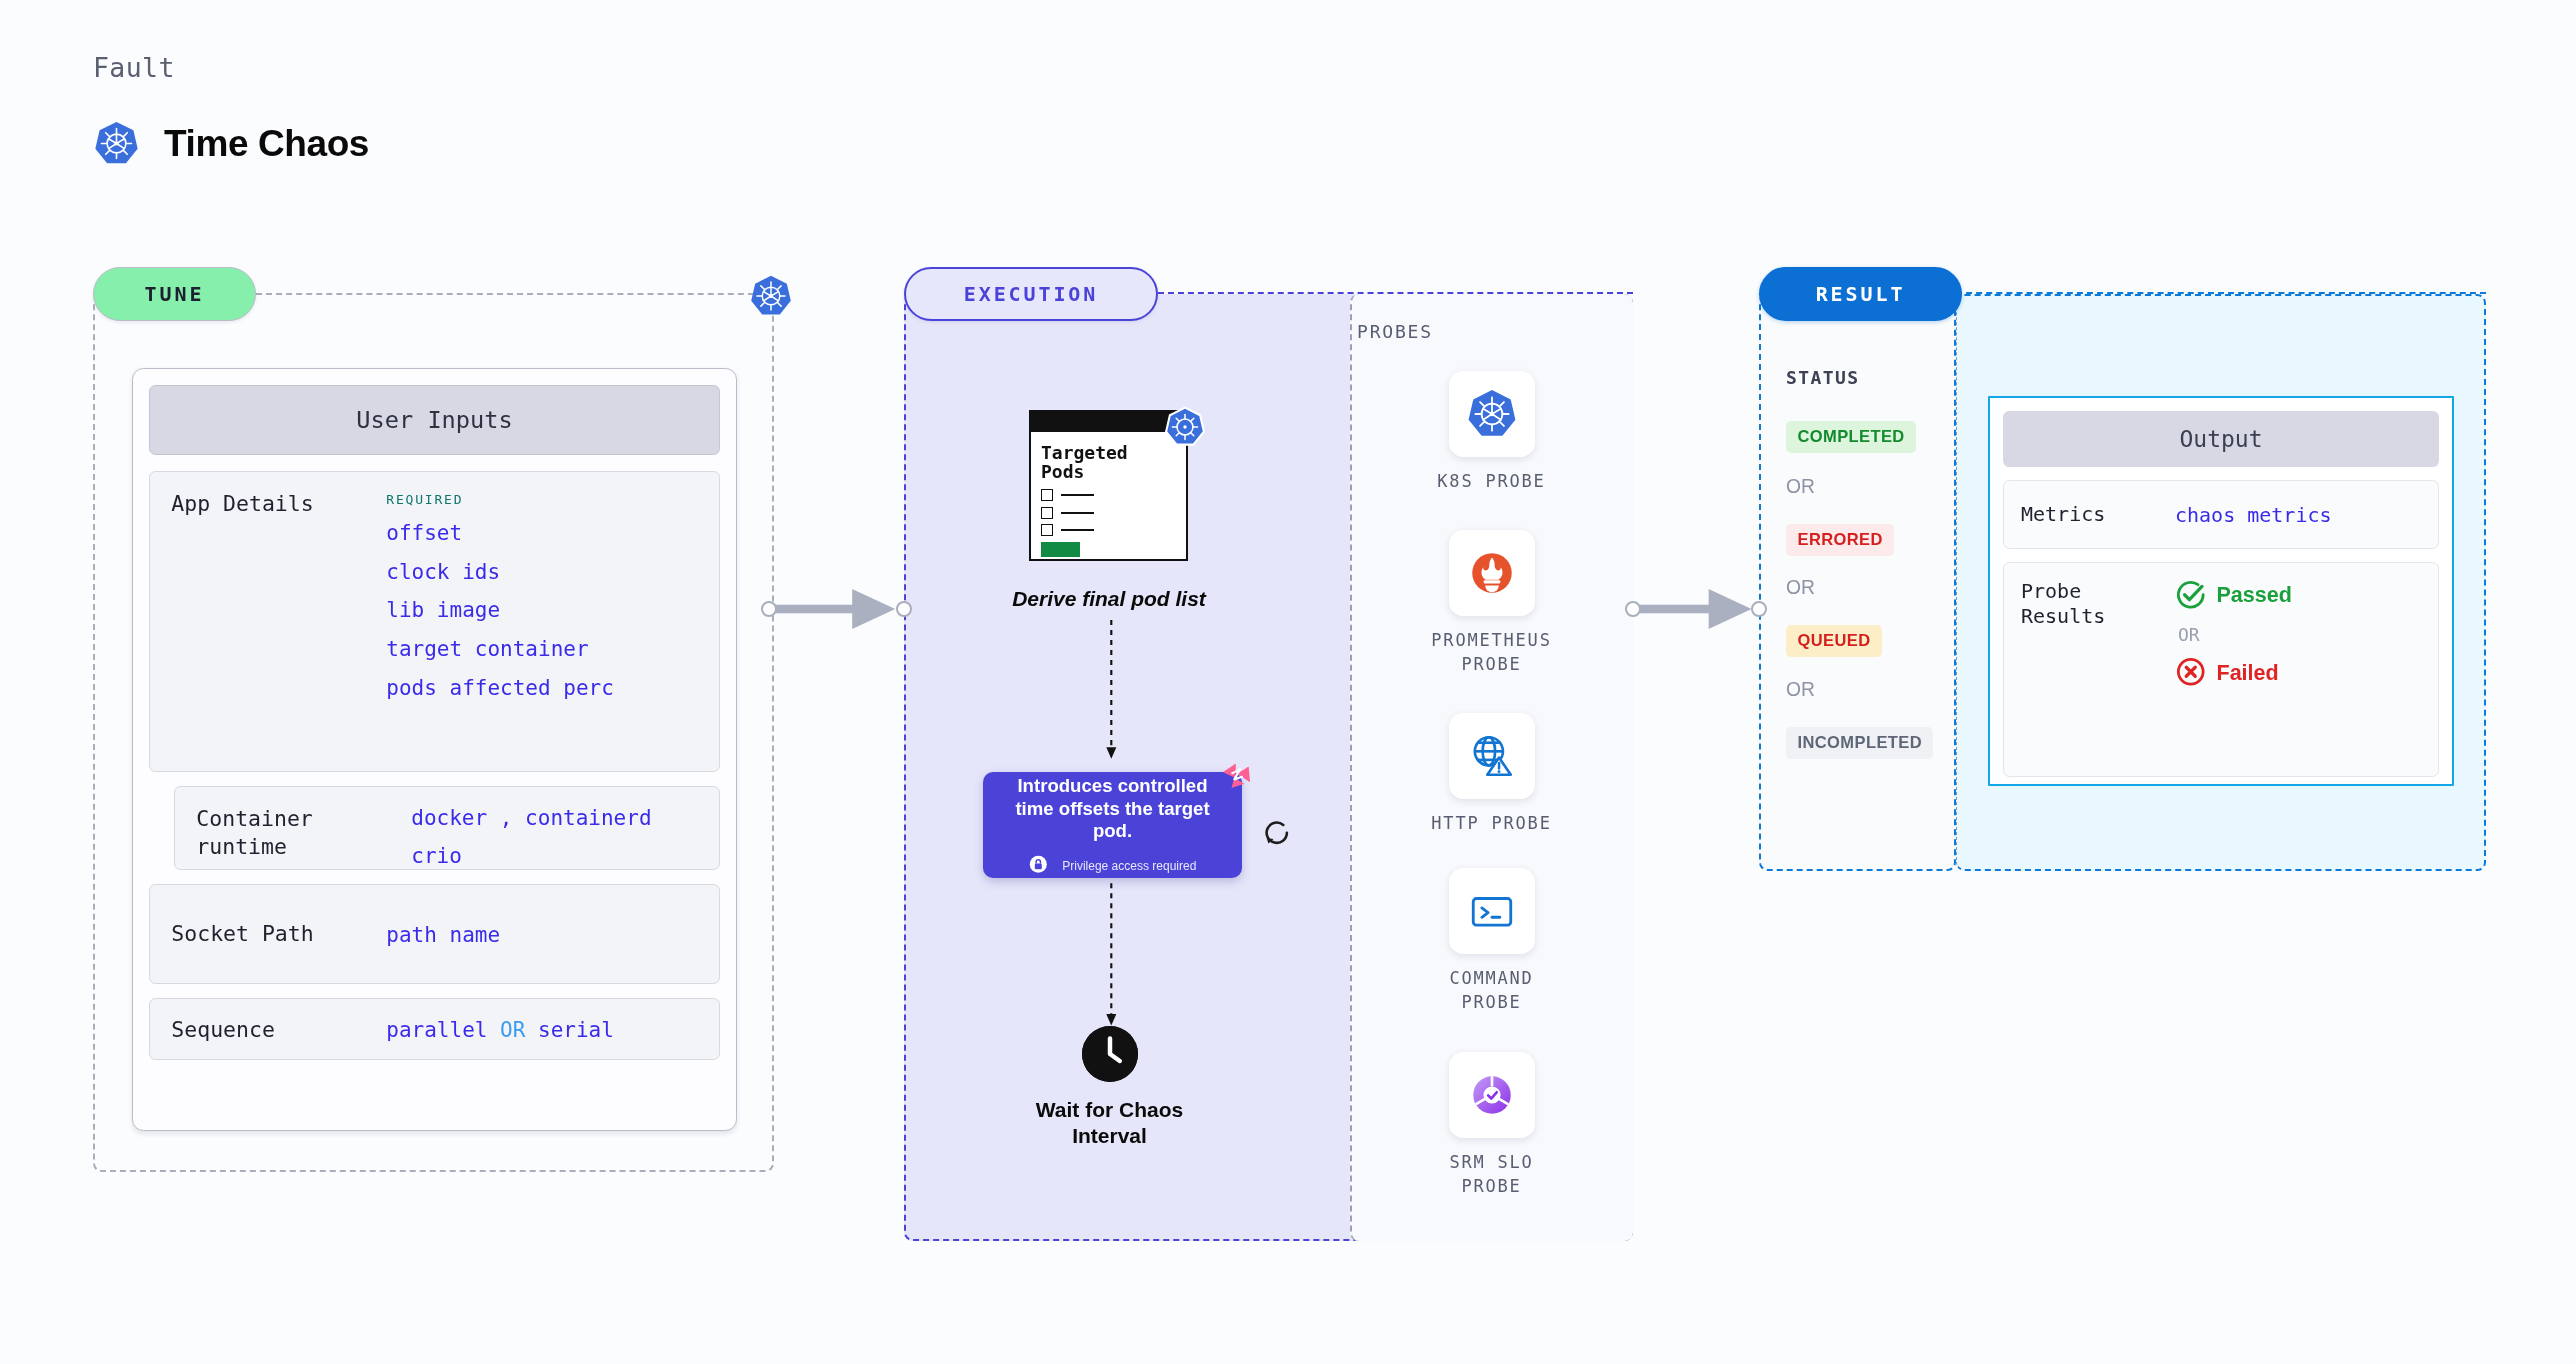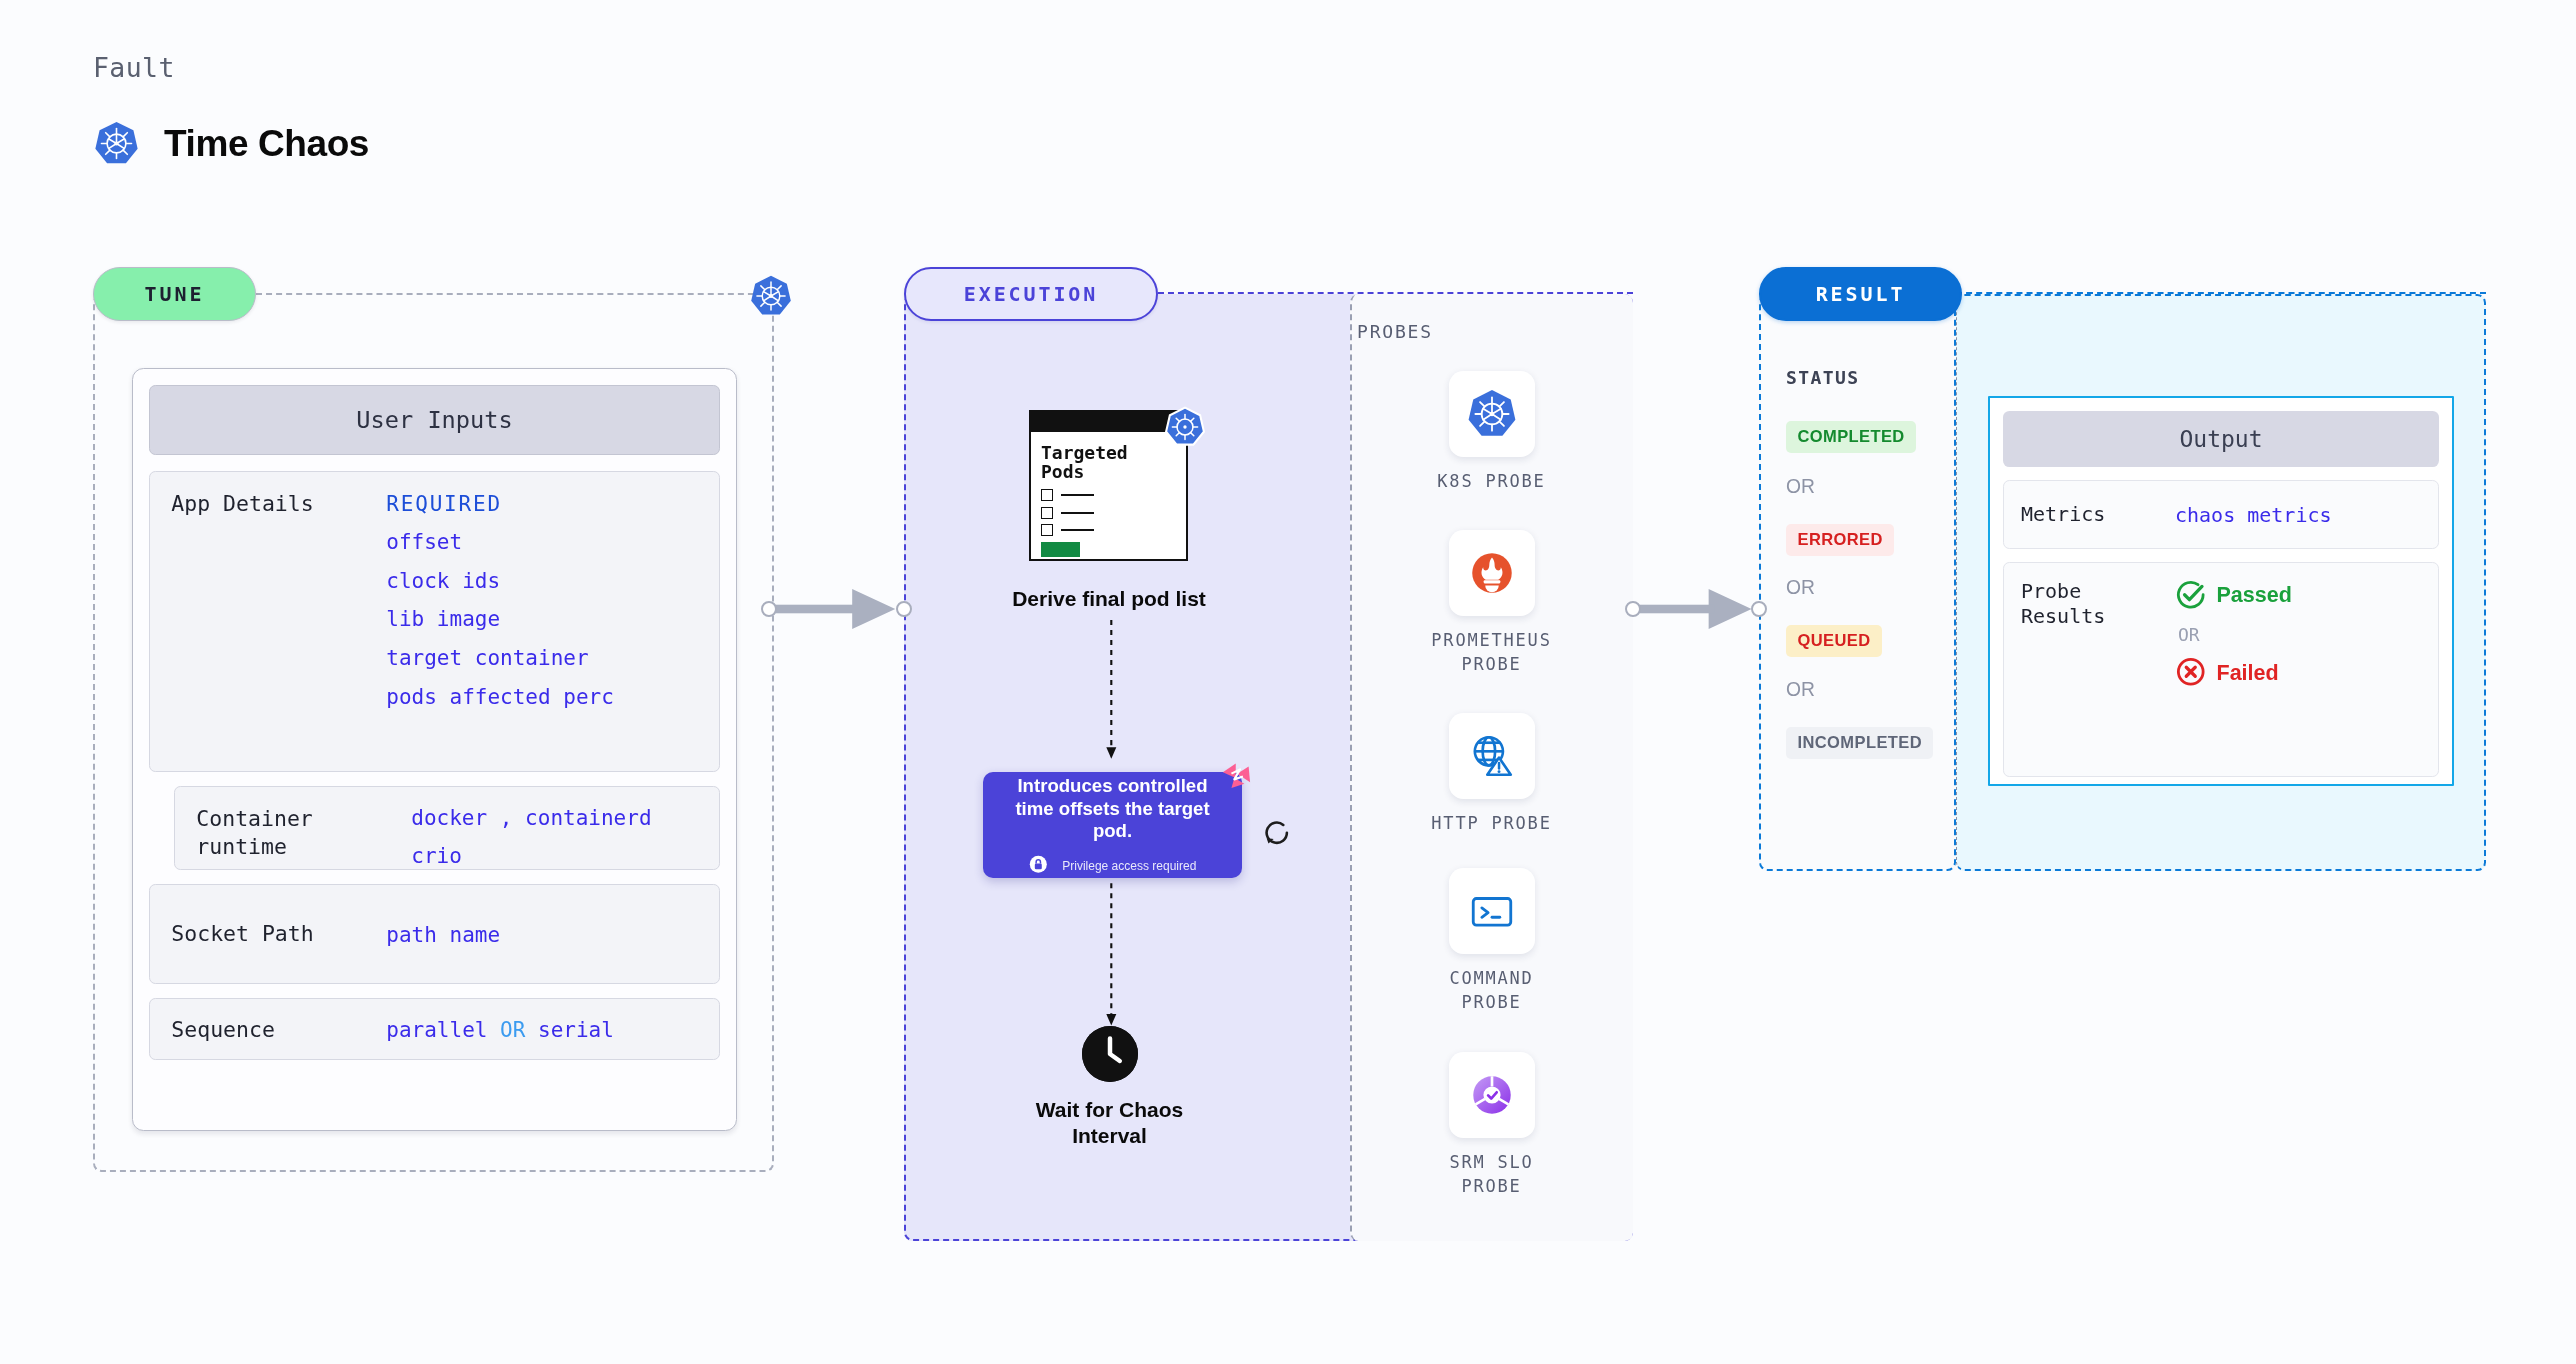--- a/index.html
+++ b/index.html
@@ -122,21 +122,21 @@
     display: flex; align-items: flex-start;
   }
   .p-label {
     font-family: "DejaVu Sans Mono", monospace;
     font-size: 21.5px; color: #1f222e; line-height: 1.28; width: 215px; flex: none;
     white-space: pre-line;
   }
   .p-vals { flex: 1; padding-top: 1.4px; }
   .p-required {
     font-family: "DejaVu Sans Mono", monospace;
-    font-size: 21px; letter-spacing: 1.8px; color: #1d4ed8; margin-bottom: 15.8px;
+    font-size: 13px; letter-spacing: 1.8px; color: #0f766e; margin-bottom: 15.8px;
   }
   .p-val {
     font-family: "DejaVu Sans Mono", monospace;
     font-size: 21px; color: #3a2bea; margin-bottom: 16.5px; line-height: 1.05;
   }
   .p-val:last-child { margin-bottom: 0; }
   .p-or { color: #3b9bf0; }
   .p-comma { color: #3a2bea; }
 
   
@@ -395,21 +395,21 @@
         <line x1="20" y1="50" x2="31" y2="50"></line>
           <line x1="69" y1="50" x2="80" y2="50"></line>
         <line x1="29" y1="29" x2="37" y2="37"></line>
           <line x1="63" y1="63" x2="71" y2="71"></line>
         <line x1="71" y1="29" x2="63" y2="37"></line>
           <line x1="37" y1="63" x2="29" y2="71"></line>
       </g>
       <circle cx="50" cy="50" r="4" fill="#ffffff"></circle>
     </svg>
   </div>
-  <div class="node-caption" style="left:947px; top:586px; width:324px;">Derive final pod list</div>
+  <div class="node-caption" style="left:947px; top:586px; width:324px;font-style:italic;">Derive final pod list</div>
 
   <svg style="position:absolute; left:1102px; top:620px;" width="18.6" height="143" viewBox="0 0 26 200">
     <line x1="13" y1="0" x2="13" y2="180" stroke="#111" stroke-width="3" stroke-dasharray="7 7"></line>
     <polygon points="6,178 20,178 13,194" fill="#111"></polygon>
   </svg>
 
   <div class="purple-card">
     <div class="purple-text">Introduces controlled time offsets the target pod.</div>
     <div class="priv-row">
       <span>

